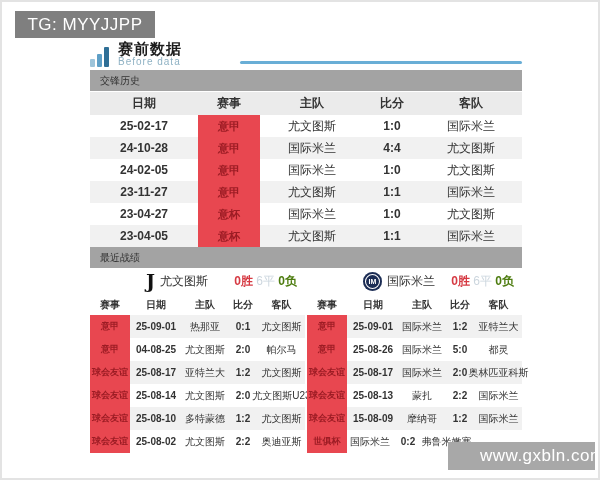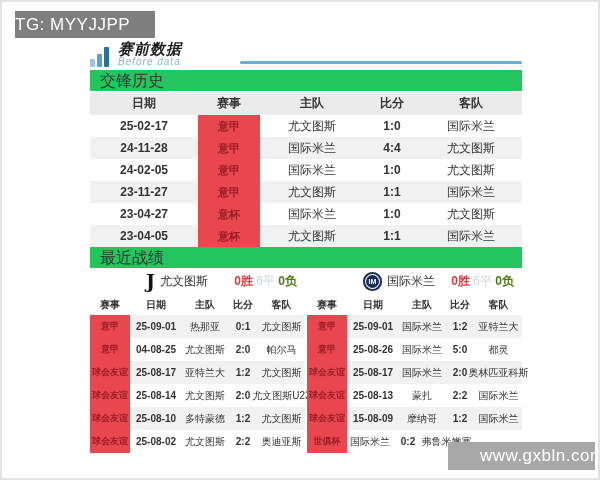--- a/index.html
+++ b/index.html
@@ -6,36 +6,36 @@
   html,body { background:#fff; }
   body { font-family:"Liberation Sans","DejaVu Sans",sans-serif; }
   .page {
     position:relative; width:600px; height:480px; background:#ffffff;
     border:2px solid #e3e3e3; overflow:hidden;
   }
   
   .tg-banner {
     position:absolute; left:13px; top:9px; width:140px; height:27px;
     background:#7f7f7f; color:#ffffff; font-size:17px; line-height:27px;
-    padding-left:0; letter-spacing:0.5px;
-  }
-  
-  .brand { position:absolute; left:88px; top:40px; width:432px; height:28px;font-style:italic; }
+    padding-left:0; letter-spacing:0.5px;text-align:center;
+  }
+  
+  .brand { position:absolute; left:88px; top:40px; width:432px; height:28px; }
   .bars { position:absolute; left:0; bottom:3px; width:22px; height:20px; }
   .bars i { position:absolute; bottom:0; display:block; width:5px; border-radius:1px; }
   .bars i.b1 { left:0;  height:8px;  background:#9dc4da; }
   .bars i.b2 { left:7px; height:13px; background:#5e9fc6; }
   .bars i.b3 { left:14px; height:20px; background:#2f6f96; }
   .brand-title { position:absolute; left:28px; top:-2px; font-size:15px; font-weight:bold; color:#1c1c1c; letter-spacing:1px; }
   .brand-sub   { position:absolute; left:28px; top:14px; font-size:10px; color:#8fb2c4; letter-spacing:1px; }
   .brand-line  { position:absolute; left:150px; right:0; top:19px; height:3px; background:#69aed6; border-radius:2px; }
   
   .section-bar {
-    position:absolute; left:88px; width:432px; height:21px; background:#22c55e;
-    font-size:16px; color:#333; line-height:21px; padding-left:10px;
+    position:absolute; left:88px; width:432px; height:21px; background:#a3a3a3;
+    font-size:10px; color:#333; line-height:21px; padding-left:10px;
   }
   .sec-h2h { top:68px; }
   .sec-recent { top:245px; }
   
   .h2h { position:absolute; left:88px; top:90px; width:432px; }
   .h2h-row { display:flex; height:22px; align-items:stretch; }
   .h2h-head { background:#ebebeb; font-weight:bold; height:23px; }
   .h2h-row .cell { display:flex; align-items:center; justify-content:center; font-size:12px; color:#333; white-space:nowrap; }
   .c-date  { width:108px; font-weight:bold; color:#222; }
   .c-comp  { width:62px; }
@@ -110,21 +110,21 @@
     </div>
     <div class="h2h-body">
       <div class="h2h-row">
         <div class="cell c-date">25-02-17</div>
         <div class="cell c-comp">意甲</div>
         <div class="cell c-home">尤文图斯</div>
         <div class="cell c-score">1:0</div>
         <div class="cell c-away">国际米兰</div>
       </div>
       <div class="h2h-row">
-        <div class="cell c-date">24-11-28</div>
+        <div class="cell c-date">24-10-28</div>
         <div class="cell c-comp">意甲</div>
         <div class="cell c-home">国际米兰</div>
         <div class="cell c-score">4:4</div>
         <div class="cell c-away">尤文图斯</div>
       </div>
       <div class="h2h-row">
         <div class="cell c-date">24-02-05</div>
         <div class="cell c-comp">意甲</div>
         <div class="cell c-home">国际米兰</div>
         <div class="cell c-score">1:0</div>

